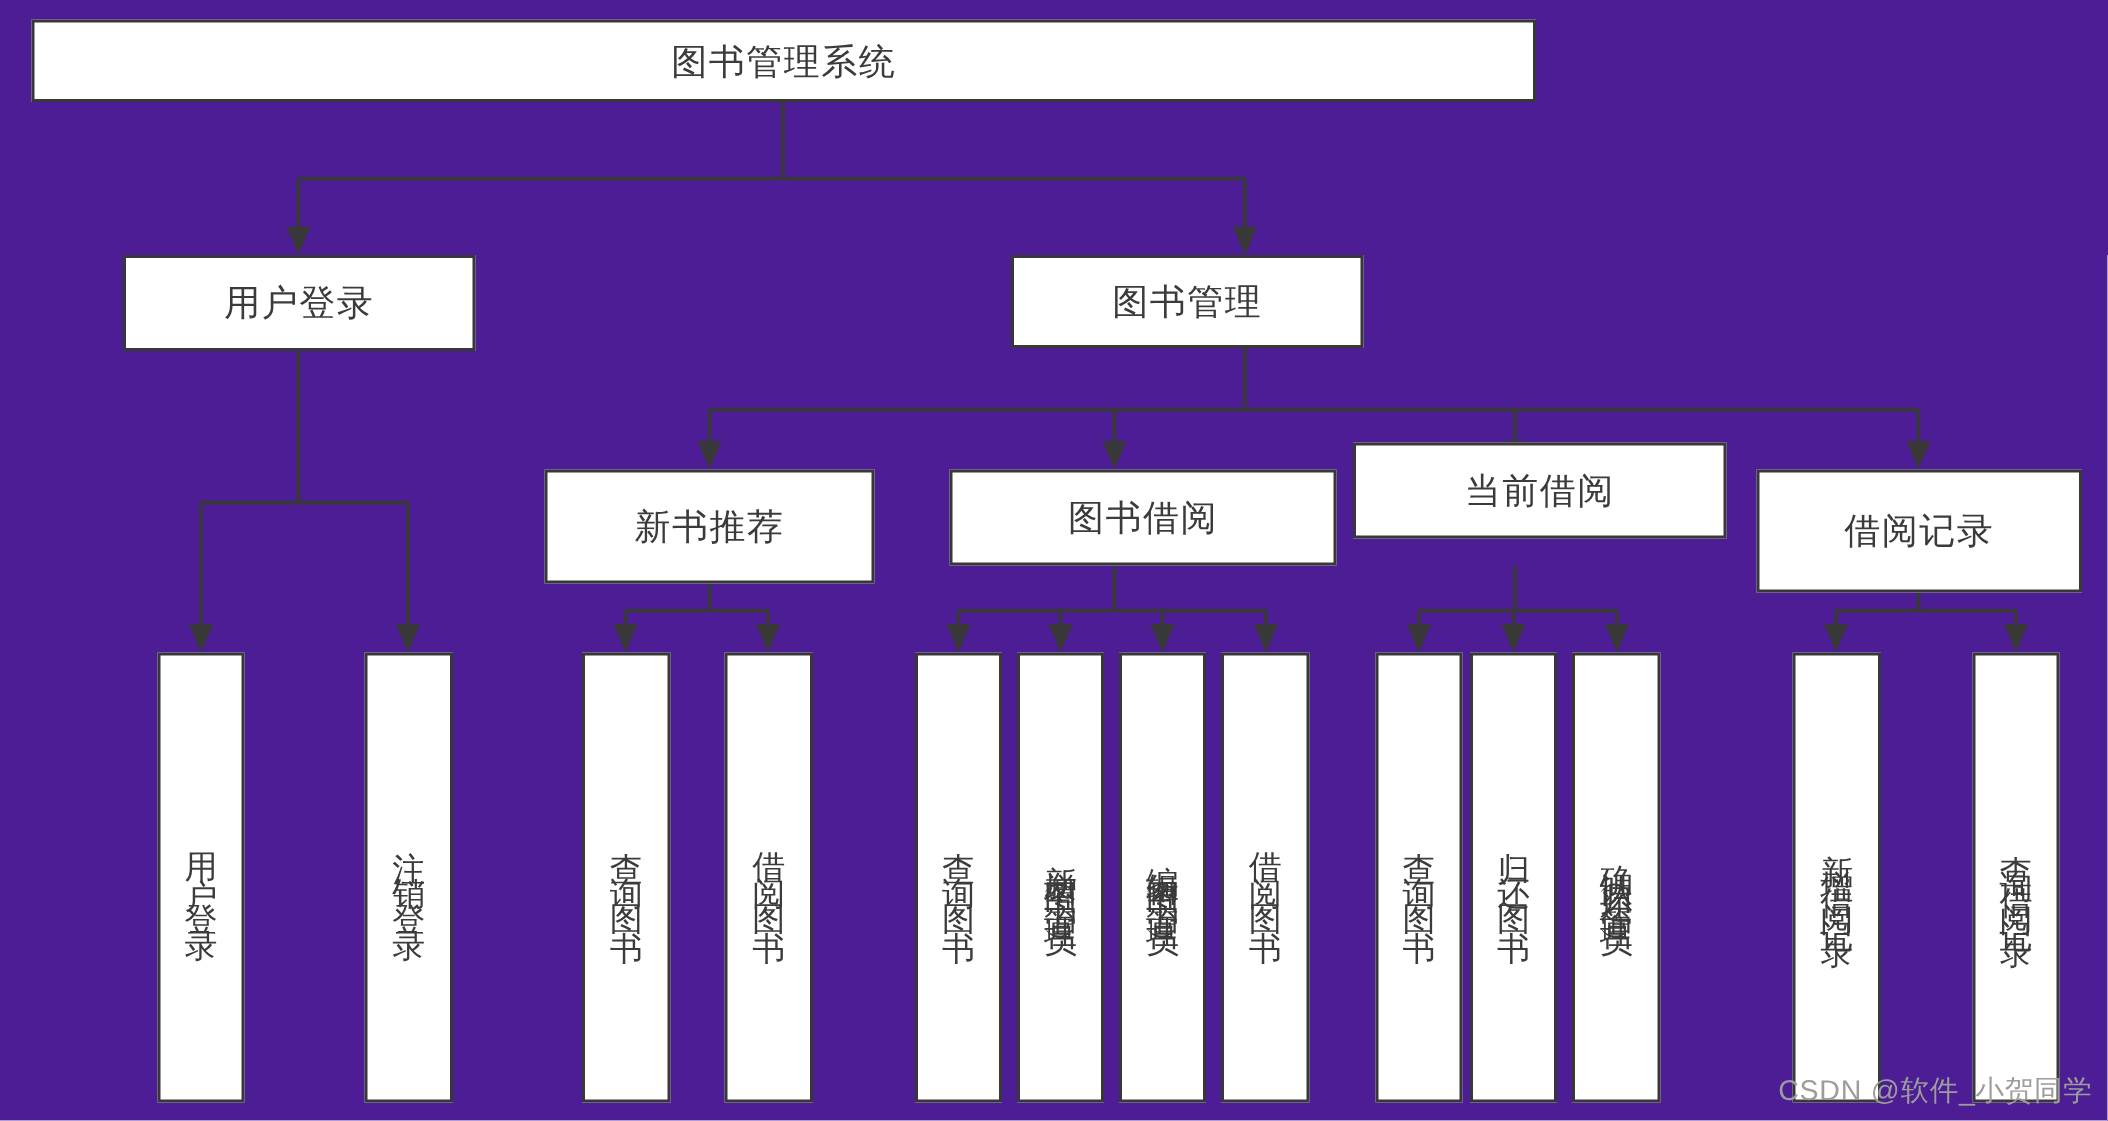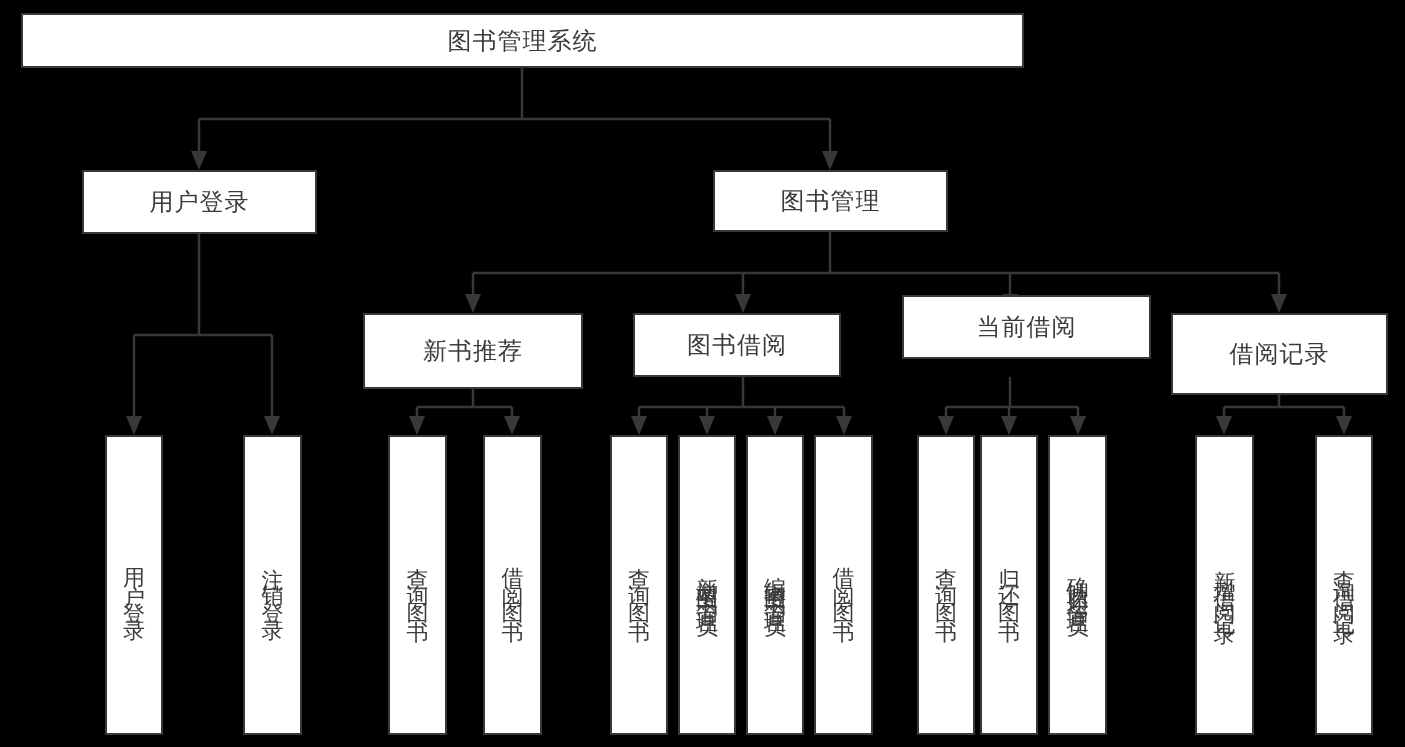--- a/index.html
+++ b/index.html
@@ -1,19 +1,19 @@
 <!DOCTYPE html>
 <html><head>
 <meta charset="utf-8">
 <style>
   html,body{margin:0;padding:0;background:#ffffff;}
   .stage{
     position:relative;
     width:1405px;height:747px;
-    background:#000000;
+    background:#4c1d95;
     font-family:"Liberation Sans", sans-serif;
     color:#3b3b3b;
     overflow:hidden;
   }
   .wires{position:absolute;left:0;top:0;width:1405px;height:747px;}
   .box{
     position:absolute;
     box-sizing:border-box;
     border:2.5px solid #383838;
     background:#ffffff;
@@ -80,24 +80,24 @@
       <polygon points="1001,416 1017,416 1009,435"></polygon>
       <polygon points="1070,416 1086,416 1078,435"></polygon>
       <polygon points="1216,416 1232,416 1224,435"></polygon>
       <polygon points="1336,416 1352,416 1344,435"></polygon>
     </g>
   </svg>
 
   <div class="box" style="left:21px;top:13px;width:1003px;height:55px">图书管理系统</div>
 
   <div class="box" style="left:82px;top:170px;width:235px;height:64px">用户登录</div>
-  <div class="box" style="left:713px;top:170px;width:235px;height:62px">图书管理</div>
+  <div class="box" style="left:674px;top:170px;width:235px;height:62px">图书管理</div>
 
   <div class="box" style="left:363px;top:313px;width:220px;height:76px">新书推荐</div>
-  <div class="box" style="left:633px;top:313px;width:208px;height:64px">图书借阅</div>
+  <div class="box" style="left:633px;top:313px;width:258px;height:64px">图书借阅</div>
   <div class="box" style="left:902px;top:295px;width:249px;height:64px">当前借阅</div>
   <div class="box" style="left:1171px;top:313px;width:217px;height:82px">借阅记录</div>
 
   <div class="box leaf" style="left:105px;top:435px;width:58px;height:300px">
     <span class="vtext ls4">用户登录</span>
   </div>
   <div class="box leaf" style="left:243px;top:435px;width:59px;height:300px">
     <span class="vtext ls4">注销登录</span>
   </div>
 
@@ -131,13 +131,14 @@
     <span class="vtext ls9">确认归还（管理员）</span>
   </div>
 
   <div class="box leaf" style="left:1195px;top:435px;width:59px;height:300px">
     <span class="vtext ls6">新增借阅记录</span>
   </div>
   <div class="box leaf" style="left:1315px;top:435px;width:58px;height:300px">
     <span class="vtext ls6">查询借阅记录</span>
   </div>
 
+  <div class="watermark">CSDN @软件_小贺同学</div>
 </div>
 
 </body></html>

